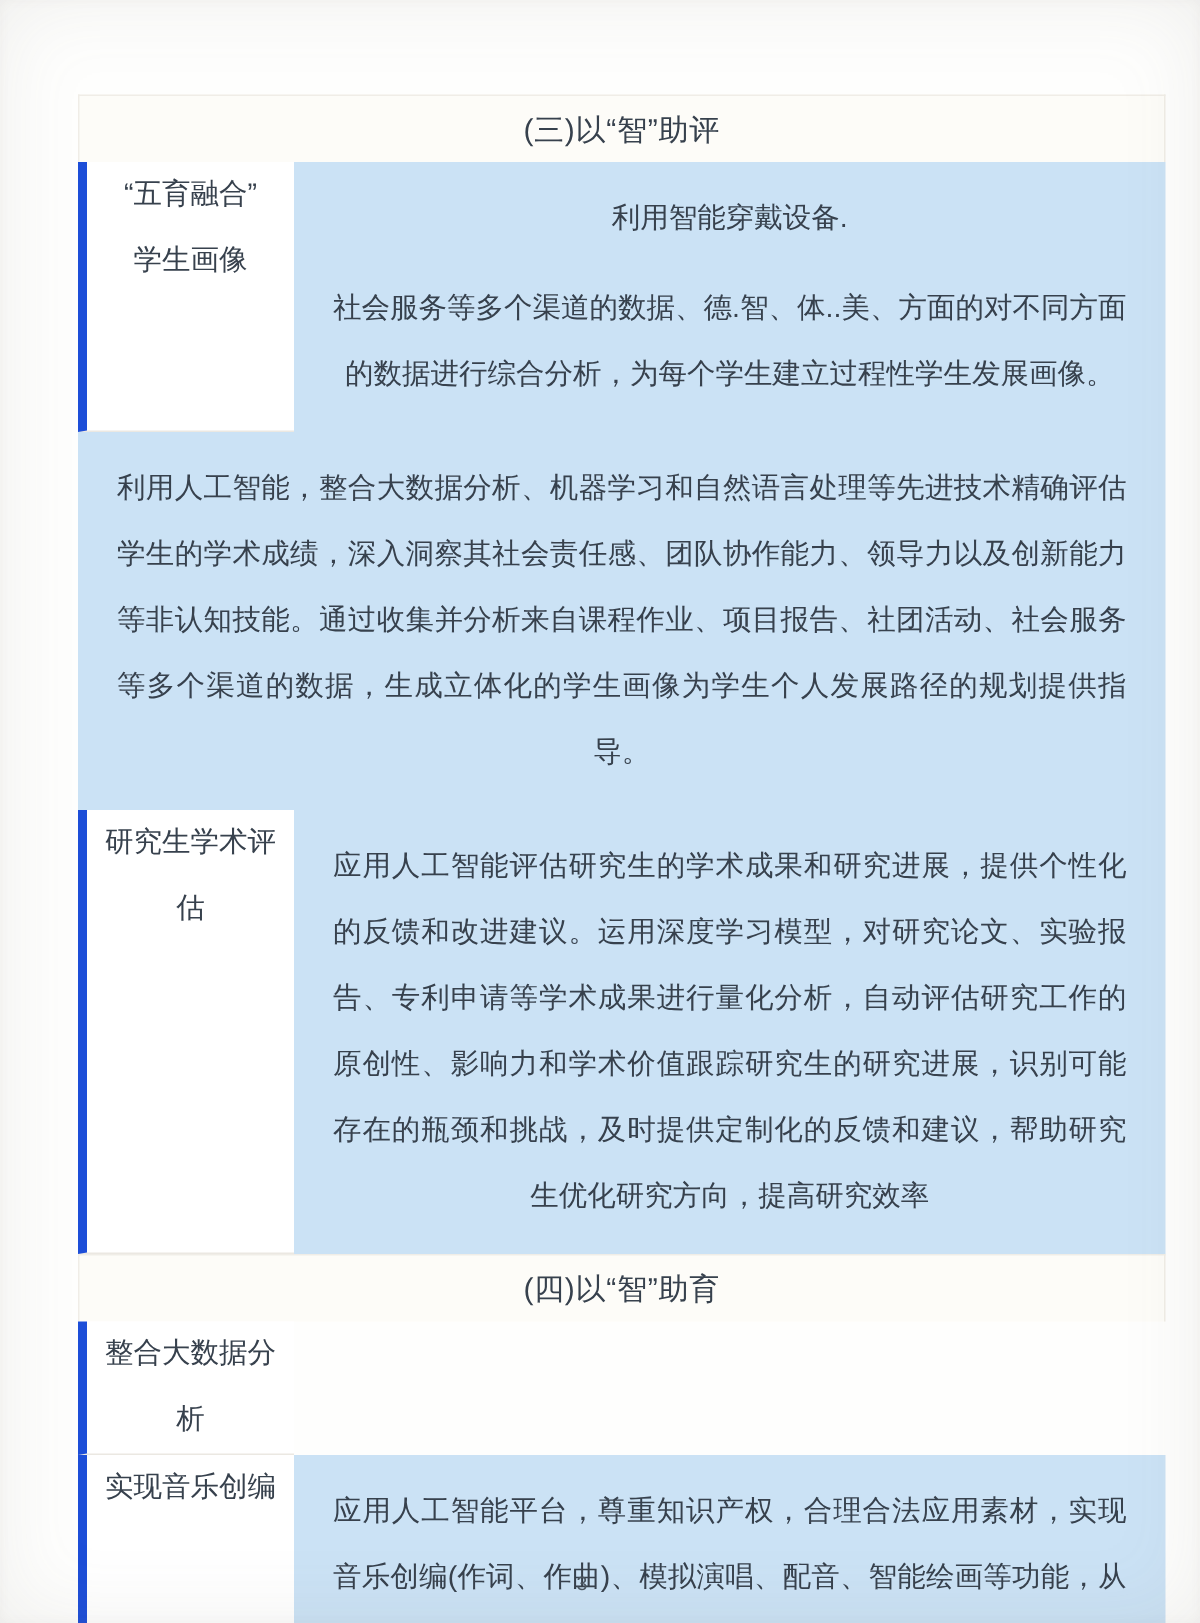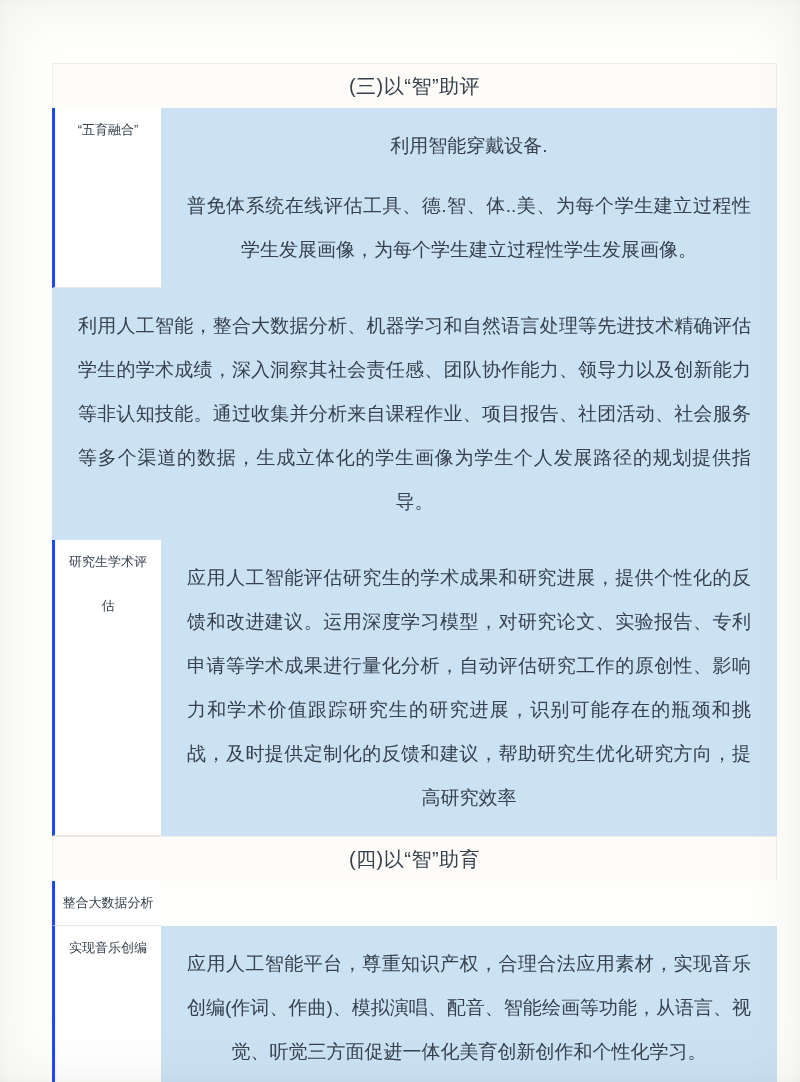--- a/index.html
+++ b/index.html
@@ -32,28 +32,28 @@
     display: flex; align-items: center; justify-content: center;
     background: var(--header-bg, #fdfcf8);
     border: 1px solid #f0ede7;
     border-bottom: none;
     box-sizing: border-box;
     font-size: 20px;
     letter-spacing: 0.5px;
   }
   .table-row { display: flex; }
   .label-cell {
-    width: 109px;
+    width: 144px;
     box-sizing: border-box;
     background: var(--label-bg, #ffffff);
-    border-left: 3px solid #1d4ed8;
+    border-left: 6px solid #1d4ed8;
     border-bottom: 1px solid #ebe8e2;
     padding: 0 4px;
     text-align: center;
-    font-size: 13px;
+    font-size: 19px;
     line-height: 44px;
   }
   .content-cell {
     flex: 1;
     box-sizing: border-box;
     background: var(--content-bg, #cbe2f5);
     padding: 0 10px;
     font-size: 19px;
     line-height: 44px;
   }
@@ -76,24 +76,25 @@
 <body>
 
 <div class="page">
   <div class="doc-table">
       <div class="section-header-row">
         <span class="section-header-text">(三)以“智”助评</span>
       </div>
       <div class="table-row">
         <div class="label-cell">
           <div class="label-line">“五育融合”</div>
+          <div class="label-line">学生画像</div>
         </div>
         <div class="content-cell">
           <p class="content-paragraph">利用智能穿戴设备.</p>
-          <p class="content-paragraph">普免体系统在线评估工具、德.智、体..美、为每个学生建立过程性学生发展画像，为每个学生建立过程性学生发展画像。</p>
+          <p class="content-paragraph">社会服务等多个渠道的数据、德.智、体..美、方面的对不同方面的数据进行综合分析，为每个学生建立过程性学生发展画像。</p>
         </div>
       </div>
       <div class="table-row">
         <div class="content-cell">
           <p class="content-paragraph">利用人工智能，整合大数据分析、机器学习和自然语言处理等先进技术精确评估学生的学术成绩，深入洞察其社会责任感、团队协作能力、领导力以及创新能力等非认知技能。通过收集并分析来自课程作业、项目报告、社团活动、社会服务等多个渠道的数据，生成立体化的学生画像为学生个人发展路径的规划提供指导。</p>
         </div>
       </div>
       <div class="table-row">
         <div class="label-cell">
           <div class="label-line">研究生学术评</div>

